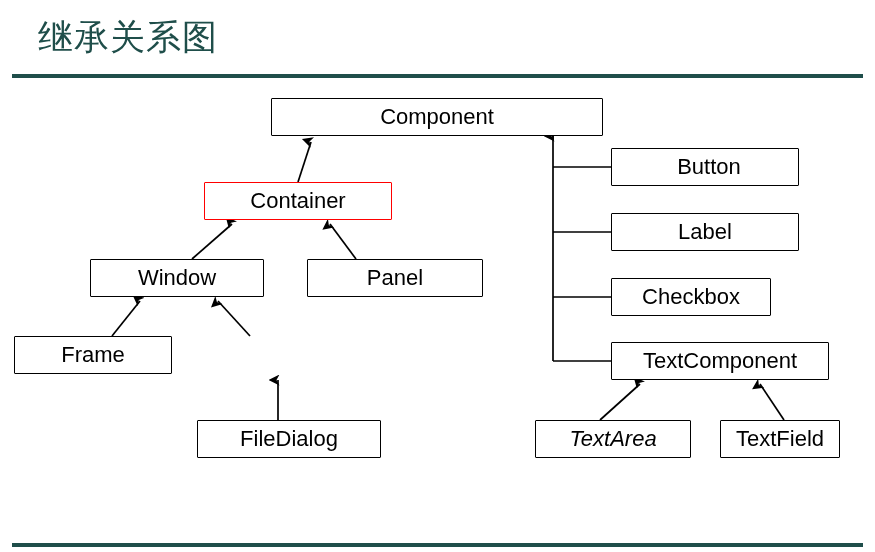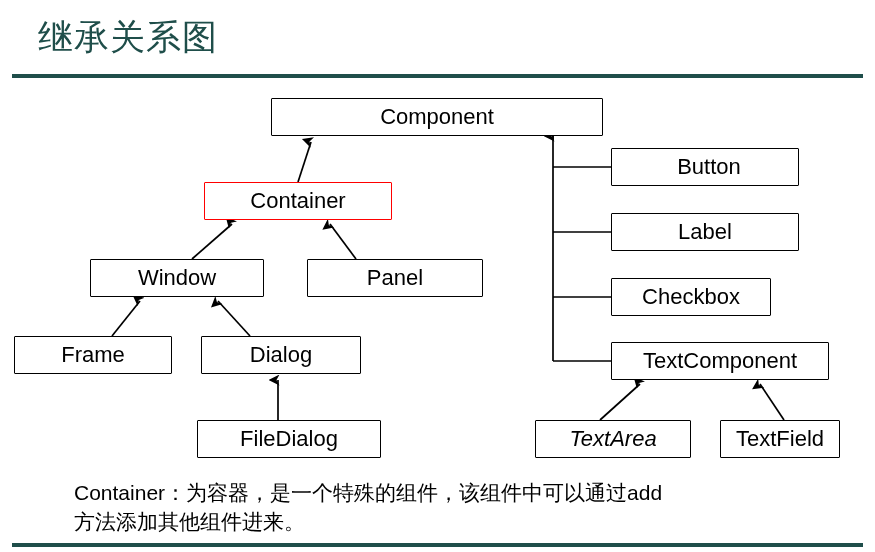--- a/index.html
+++ b/index.html
@@ -125,28 +125,23 @@
 
       <line x1="784" y1="420" x2="760" y2="384" marker-end="url(#arrowUp)"></line>
     </g>
   </svg>
 
   <div class="node" style="left:271px; top:98px;  width:332px; height:38px;">Component</div>
   <div class="node highlight" style="left:204px; top:182px; width:188px; height:38px;">Container</div>
   <div class="node" style="left:90px;  top:259px; width:174px; height:38px;">Window</div>
   <div class="node" style="left:307px; top:259px; width:176px; height:38px;">Panel</div>
   <div class="node" style="left:14px;  top:336px; width:158px; height:38px;text-align:center;">Frame</div>
-  <div class="node" style="left:201px; top:336px; width:160px; height:38px;">Dialog</div>
   <div class="node" style="left:197px; top:420px; width:184px; height:38px;">FileDialog</div>
   <div class="node" style="left:611px; top:148px; width:188px; height:38px;padding-left:8px;">Button</div>
   <div class="node" style="left:611px; top:213px; width:188px; height:38px;">Label</div>
   <div class="node" style="left:611px; top:278px; width:160px; height:38px;">Checkbox</div>
   <div class="node" style="left:611px; top:342px; width:218px; height:38px;">TextComponent</div>
   <div class="node" style="left:535px; top:420px; width:156px; height:38px;font-style:italic;">TextArea</div>
   <div class="node" style="left:720px; top:420px; width:120px; height:38px;">TextField</div>
 
-  <div class="caption">
-    <div>Container：为容器，是一个特殊的组件，该组件中可以通过add</div>
-    <div>方法添加其他组件进来。</div>
-  </div>
 
   <div class="bottom-rule"></div>
 </div>
 
 </body></html>

